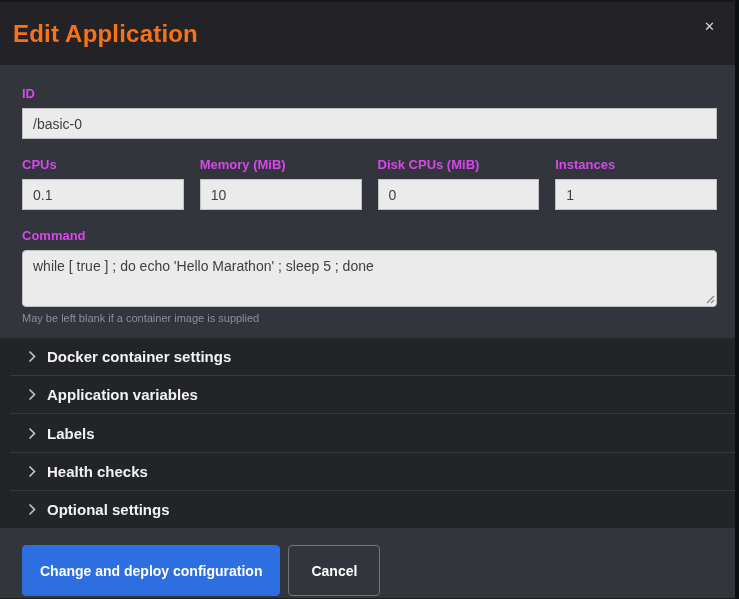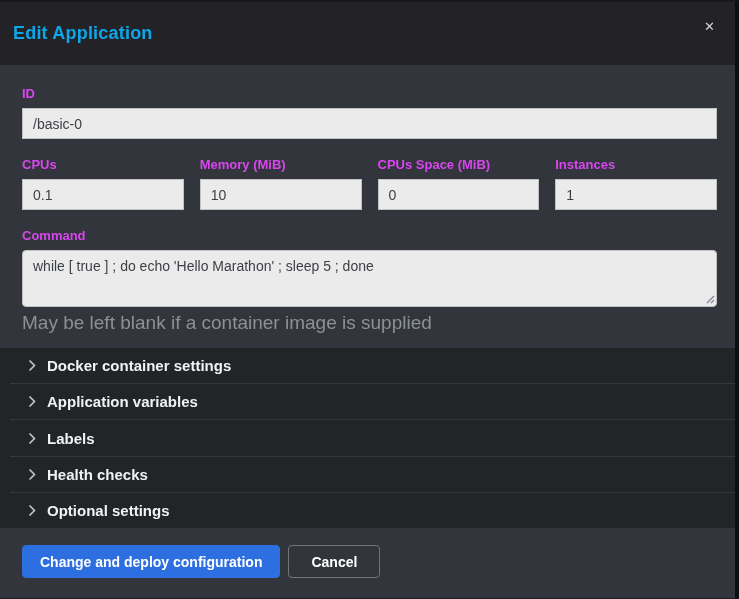--- a/index.html
+++ b/index.html
@@ -22,22 +22,22 @@
   
   .modal-header {
     flex: 0 0 63px;
     background: #232327;
     display: flex;
     align-items: center;
     justify-content: space-between;
     padding: 0 16px 0 13px;
   }
   .modal-title {
-    color: #0ea5e9;
-    font-size: 18px;
+    color: #f97316;
+    font-size: 24px;
     font-weight: 600;
     letter-spacing: 0.2px;
   }
   .close-btn {
     background: none;
     border: none;
     color: #d4d7da;
     font-size: 13px;
     line-height: 1;
     cursor: pointer;
@@ -97,21 +97,21 @@
   .resize-grip {
     position: absolute;
     right: 2px;
     bottom: 3px;
     line-height: 0;
     cursor: ns-resize;
   }
   .field-help {
     margin-top: 5px;
     color: #8c9196;
-    font-size: 19px;
+    font-size: 11px;
   }
   
   .sections {
     flex: 1 1 auto;
     background: #232428;
     display: flex;
     flex-direction: column;
     padding-left: 10px;
   }
   .section-row {
@@ -130,21 +130,21 @@
   
   .modal-footer {
     flex: 0 0 70px;
     background: #32353b;
     display: flex;
     align-items: flex-start;
     gap: 8px;
     padding: 17px 22px 0 22px;
   }
   .btn {
-    height: 33px;
+    height: 51px;
     border-radius: 4px;
     font-family: "Liberation Sans", "DejaVu Sans", sans-serif;
     font-size: 14px;
     font-weight: 700;
     color: #ffffff;
     cursor: pointer;
     display: inline-flex;
     align-items: center;
   }
   .btn-primary {
@@ -180,21 +180,21 @@
     <div class="field-grid">
       <div class="field-group">
         <label class="field-label">CPUs</label>
         <input class="text-input" type="text" value="0.1" style="">
       </div>
       <div class="field-group">
         <label class="field-label">Memory (MiB)</label>
         <input class="text-input" type="text" value="10" style="">
       </div>
       <div class="field-group">
-        <label class="field-label">CPUs Space (MiB)</label>
+        <label class="field-label">Disk CPUs (MiB)</label>
         <input class="text-input" type="text" value="0" style="">
       </div>
       <div class="field-group">
         <label class="field-label">Instances</label>
         <input class="text-input" type="text" value="1" style="">
       </div>
     </div>
 
     <div class="command-group">
       <label class="field-label">Command</label>

